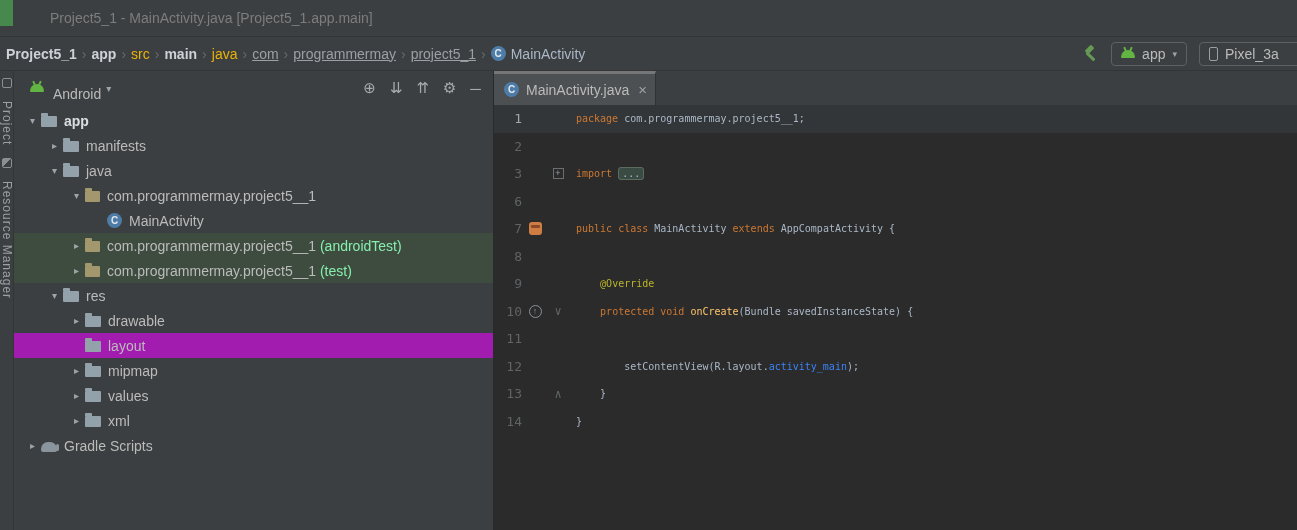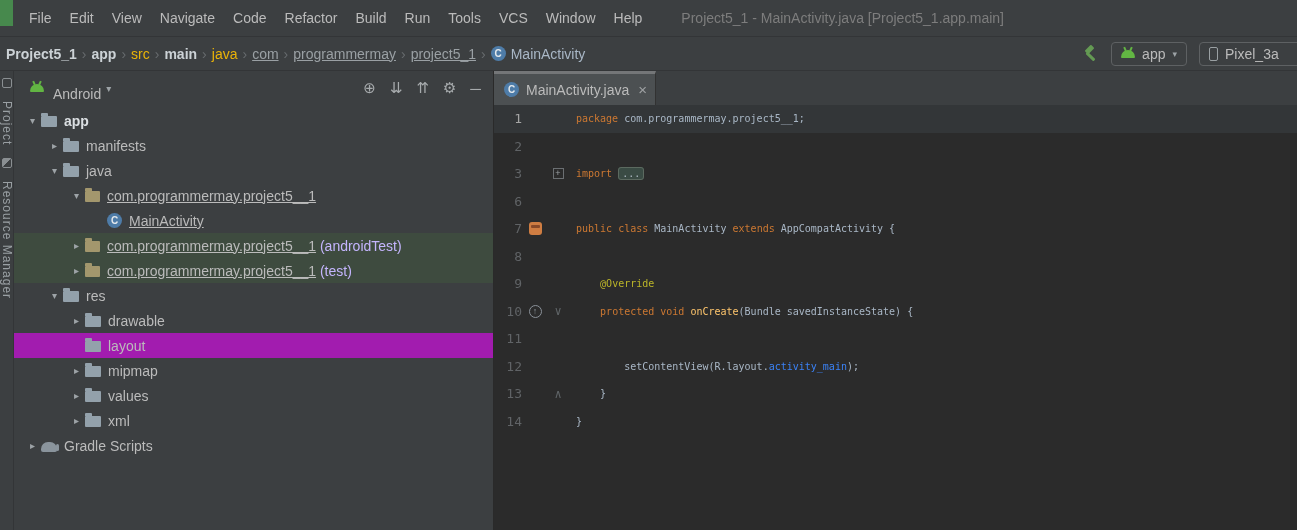--- a/index.html
+++ b/index.html
@@ -63,22 +63,22 @@
   .ticon.folder::before{content:"";position:absolute;top:-3px;left:0;width:7px;height:3px;background:#93a1ab;border-radius:1px 1px 0 0}
   .ticon.package{position:relative;width:15px;height:11px;background:#a3976d;border-radius:1px;margin-top:2px}
   .ticon.package::before{content:"";position:absolute;top:-3px;left:0;width:7px;height:3px;background:#a3976d;border-radius:1px 1px 0 0}
   .ticon.gradle{position:relative;width:16px;height:10px;background:#8a949c;border-radius:7px 7px 2px 2px;margin-top:2px}
   .ticon.gradle::after{content:"";position:absolute;right:-2px;top:2px;width:3px;height:7px;background:#8a949c;border-radius:2px}
   .class-ic{display:inline-flex;align-items:center;justify-content:center;width:15px;height:15px;border-radius:50%;
     background:#4e7ca8;color:#e3e8ec;font-size:10px;font-weight:bold;flex:none}
   .ticon.class{display:flex;align-items:center;justify-content:center;width:15px;height:15px;border-radius:50%;
     background:#4e7ca8;color:#e3e8ec;font-size:10px;font-weight:bold}
   .tlabel.bold{color:#dadee1;font-weight:bold}
-  .tlabel.uline{text-decoration:underline}
-  .tsuffix{color:#c4b5fd;white-space:pre}
+  .tlabel.uline{}
+  .tsuffix{color:#86efac;white-space:pre}
 
   
   .editor-pane{flex:1;display:flex;flex-direction:column;min-width:0;background:#3c3f41}
   .tabbar{height:34px;flex:none;display:flex;background:#3c3f41}
   .tab{display:flex;align-items:center;gap:7px;padding:0 8px 0 10px;background:#4c5052;
     border-top:3px solid #747678;border-right:1px solid #323232;color:#bbbbbb;font-size:14px}
   .tab-close{color:#9ea1a3;font-size:15px;margin-left:2px}
   .editor{flex:1;background:#2b2b2b;overflow:hidden;font-family:"DejaVu Sans Mono","Liberation Mono",monospace}
   .cline{display:flex;align-items:center;height:27.5px}
   .cline.caret{background:#333638}
@@ -101,34 +101,20 @@
     text-align:center;background:#2b2b2b;font-family:"Liberation Sans",sans-serif}
   .foldarrow{color:#5f6467;font-size:12px}
 </style>
 </head>
 <body>
 
 <div id="root">
   <div class="corner"></div>
 
   <div class="menubar">
-    <div style="display:flex;height:100%">
-        <div class="menu-item">File</div>
-        <div class="menu-item">Edit</div>
-        <div class="menu-item">View</div>
-        <div class="menu-item">Navigate</div>
-        <div class="menu-item">Code</div>
-        <div class="menu-item">Refactor</div>
-        <div class="menu-item">Build</div>
-        <div class="menu-item">Run</div>
-        <div class="menu-item">Tools</div>
-        <div class="menu-item">VCS</div>
-        <div class="menu-item">Window</div>
-        <div class="menu-item">Help</div>
-      </div>
     <span class="window-title">Project5_1 - MainActivity.java [Project5_1.app.main]</span>
   </div>
 
   <div class="navbar">
     <div class="breadcrumb">
         <span class="bc-item bright">
           <span>Project5_1</span>
         </span>
         <span class="bc-sep">›</span>
         <span class="bc-item bright">

